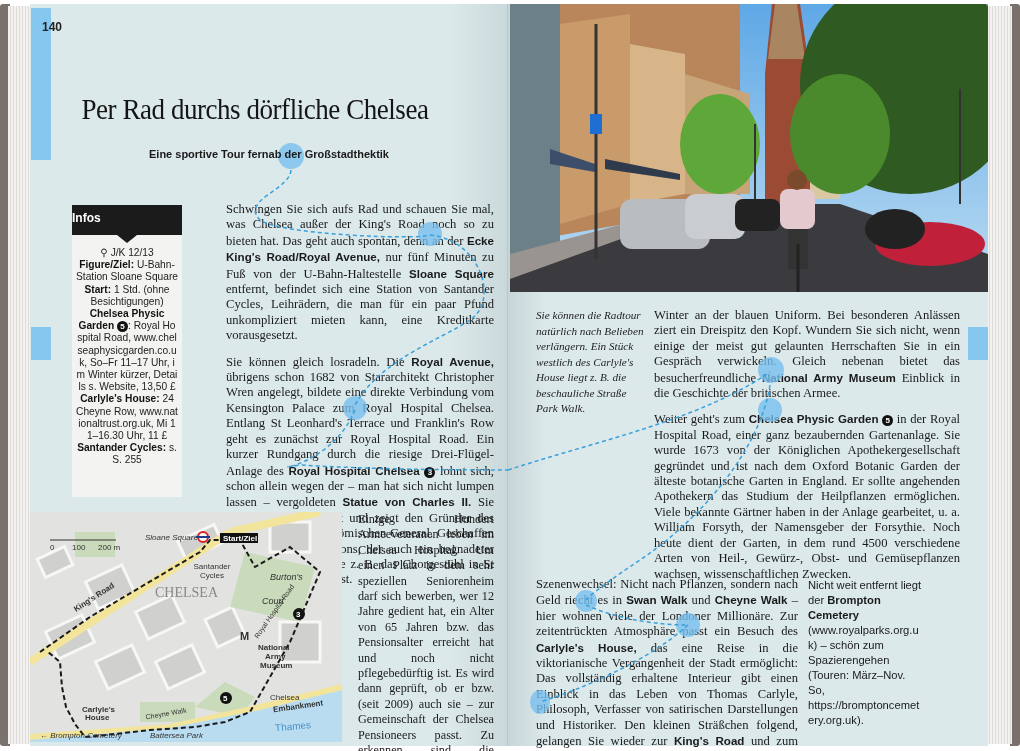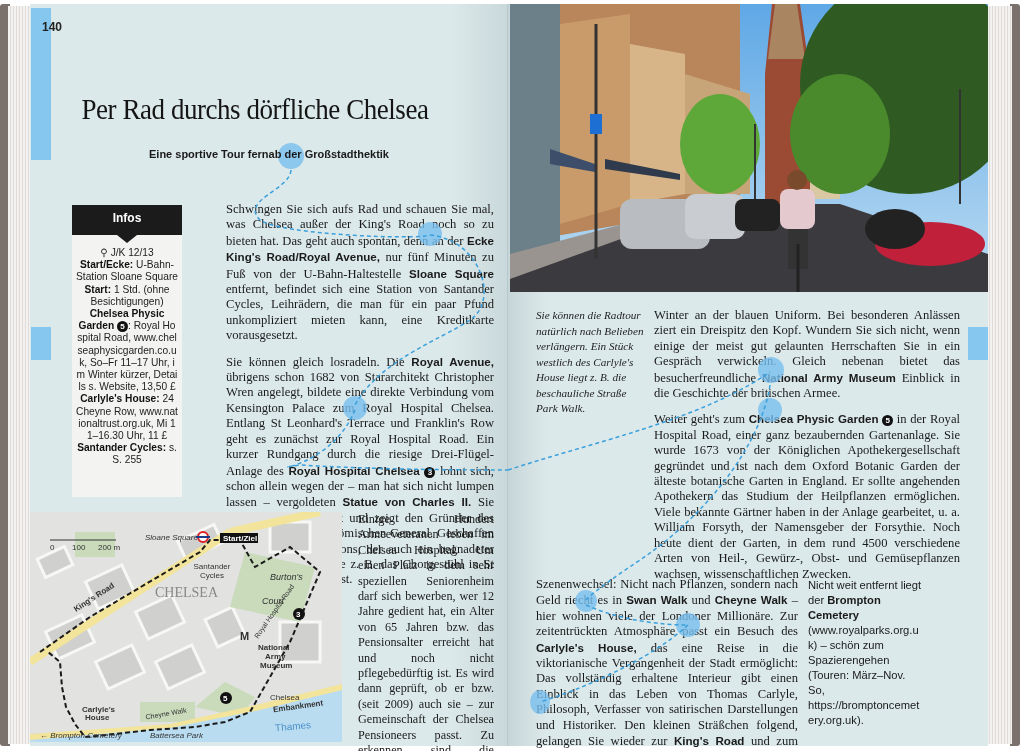--- a/index.html
+++ b/index.html
@@ -26,21 +26,21 @@
 
     .title-kicker { position: absolute; left: 0; width: 478px; top: 60px; text-align: center; font-family: "Liberation Serif", serif; font-weight: bold; font-size: 28px; color: #2a8fd0; letter-spacing: 0.5px; }
     .title-main { position: absolute; left: 30px; width: 450px; top: 92px; text-align: center; font-family: "Liberation Serif", serif; font-size: 30px; color: #151515; letter-spacing: -0.5px; transform: scaleX(0.9); transform-origin: center; }
     .subtitle { position: absolute; left: 0; width: 478px; top: 148px; text-align: center; font-family: "Liberation Sans", sans-serif; font-weight: bold; font-size: 11px; color: #1a1a1a; }
 
     .hl { position: relative; }
     .dot { position: absolute; border-radius: 50%; background: rgba(120,190,238,0.8); }
 
     
     .infobox { position: absolute; left: 72px; top: 205px; width: 110px; height: 292px; background: #f3f3f1; }
-    .infobox-head { height: 30px; background: #1b1b1b; color: #fff; font-family: "Liberation Sans", sans-serif; font-size: 12px; font-weight: bold; text-align: center; line-height: 26px; position: relative; }
+    .infobox-head { height: 30px; background: #1b1b1b; color: #fff; font-family: "Liberation Sans", sans-serif; font-size: 12px; font-weight: bold; line-height: 26px; position: relative; }
     .infobox-head::after { content: ""; position: absolute; left: 45px; bottom: -8px; border-left: 10px solid transparent; border-right: 10px solid transparent; border-top: 8px solid #1b1b1b; }
     .infobox-body { padding: 12px 4px 4px; font-family: "Liberation Sans", sans-serif; font-size: 10.2px; line-height: 12.2px; text-align: center; color: #222; }
     .infobox-body b { font-weight: bold; color: #111; }
     .num-badge { display: inline-block; width: 11px; height: 11px; border-radius: 50%; background: #111; color: #fff; font-size: 8px; line-height: 11px; text-align: center; font-family: "Liberation Sans", sans-serif; font-weight: bold; vertical-align: 0; }
 
     .body-text { position: absolute; font-family: "Liberation Serif", serif; font-size: 12.6px; line-height: 15.4px; color: #1a1a1a; text-align: justify; }
     .body-text .sans { font-family: "Liberation Sans", sans-serif; font-weight: bold; font-size: 11.6px; }
     .body-text p { margin-bottom: 10px; }
 
     .map { position: absolute; left: 30px; top: 512px; width: 312px; height: 230px; background: #e1e1df; overflow: hidden; }
@@ -73,21 +73,21 @@
   <div class="dot" style="left:278px;top:143px;width:26px;height:26px;"></div>
   <div class="subtitle" style="left:30px;">Eine sportive Tour fernab der Großstadthektik</div>
 
   <div class="infobox">
     <div class="infobox-head">Infos</div>
     <div class="infobox-body">
       <div>
         <span>⚲</span>
         <span>J/K 12/13</span>
       </div>
-      <div><b>Start/Ecke:</b> <span>U-Bahn-Station Sloane Square</span></div>
+      <div><b>Figure/Ziel:</b> <span>U-Bahn-Station Sloane Square</span></div>
       <div><b>Start:</b> <span>1 Std. (ohne Besichtigungen)</span></div>
       <div><b>Chelsea Physic Garden</b> <span class="num-badge">5</span><span style="word-break:break-all;">: Royal Hospital Road, www.chelseaphysicgarden.co.uk, So–Fr 11–17 Uhr, im Winter kürzer, Details s. Website, 13,50 £</span></div>
       <div><b>Carlyle's House:</b> <span style="word-break:break-all;">24 Cheyne Row, www.nationaltrust.org.uk, Mi 11–16.30 Uhr, 11 £</span></div>
       <div><b>Santander Cycles:</b> <span>s. S. 255</span></div>
     </div>
   </div>
 
   <div class="body-text" style="left:226px;top:202px;width:268px;">
     <p>
       <span>Schwingen Sie sich aufs Rad und schauen Sie mal, was Chelsea außer der King's Road noch so zu bieten hat. Das geht auch spontan, denn an der </span><span class="sans hl">Ecke King's Road/Royal Avenue,</span><span> nur fünf Minuten zu Fuß von der U-Bahn-Haltestelle </span><span class="sans">Sloane Square</span><span> entfernt, befindet sich eine Station von Santander Cycles, Leihrädern, die man für ein paar Pfund unkompliziert mieten kann, eine Kreditkarte vorausgesetzt.</span>

